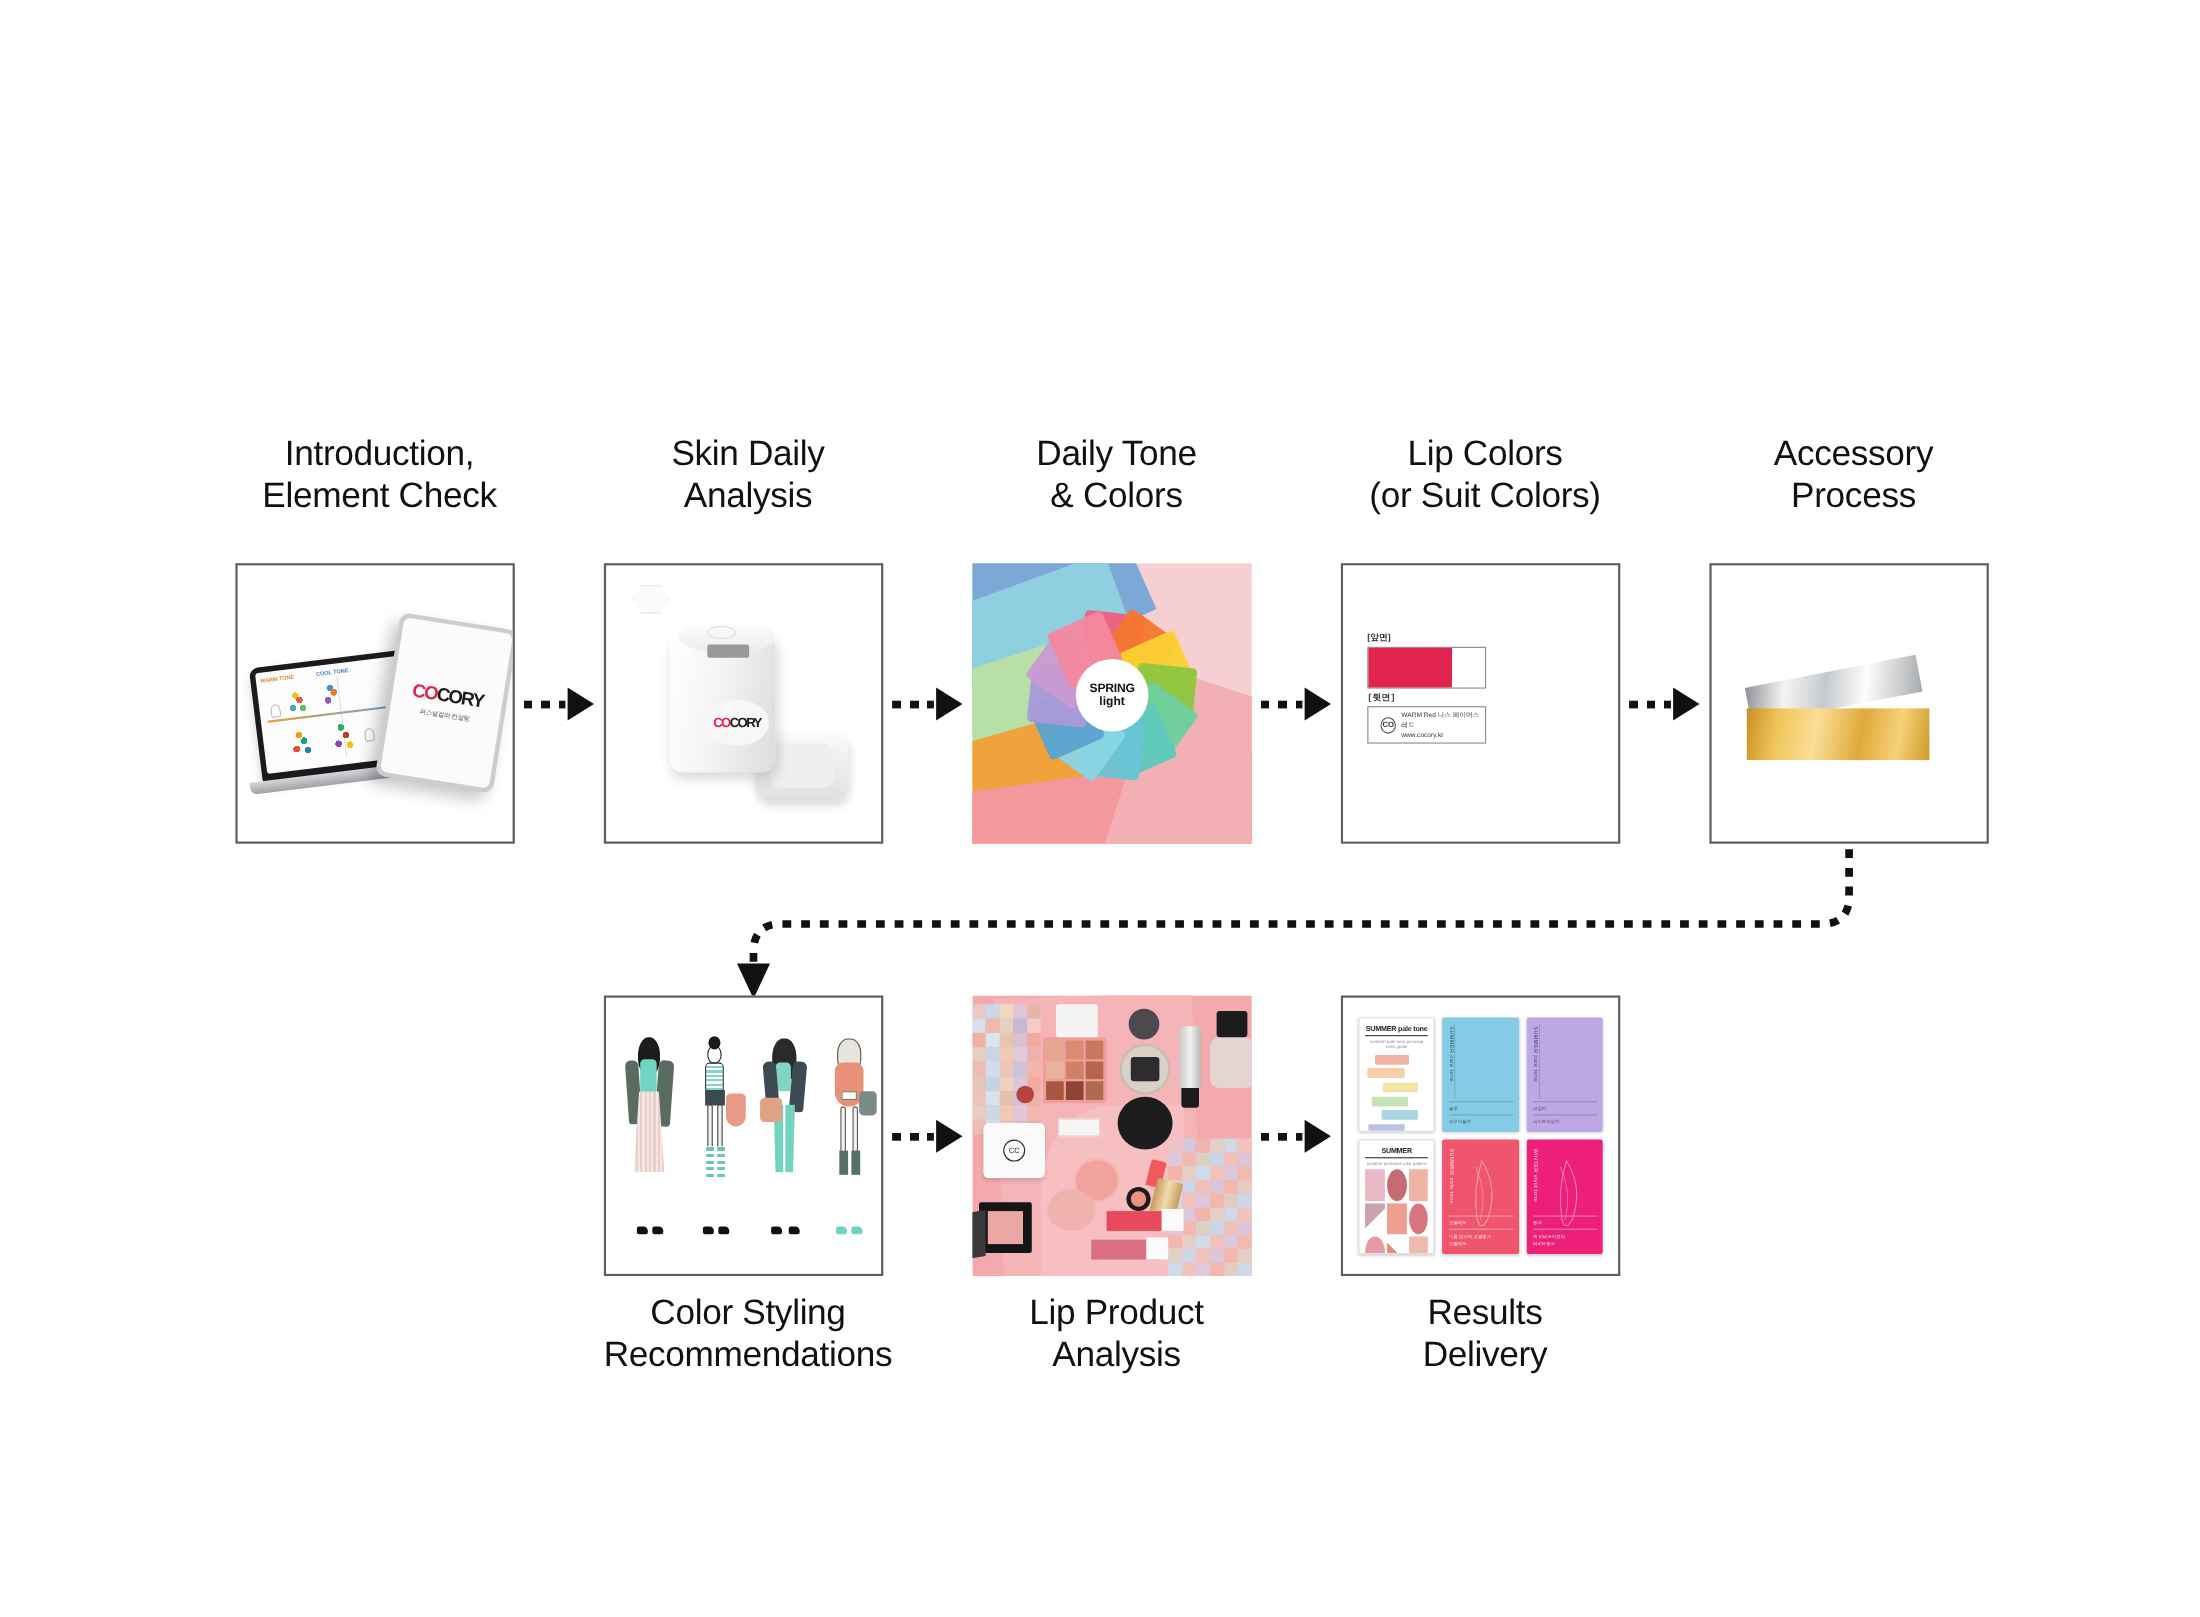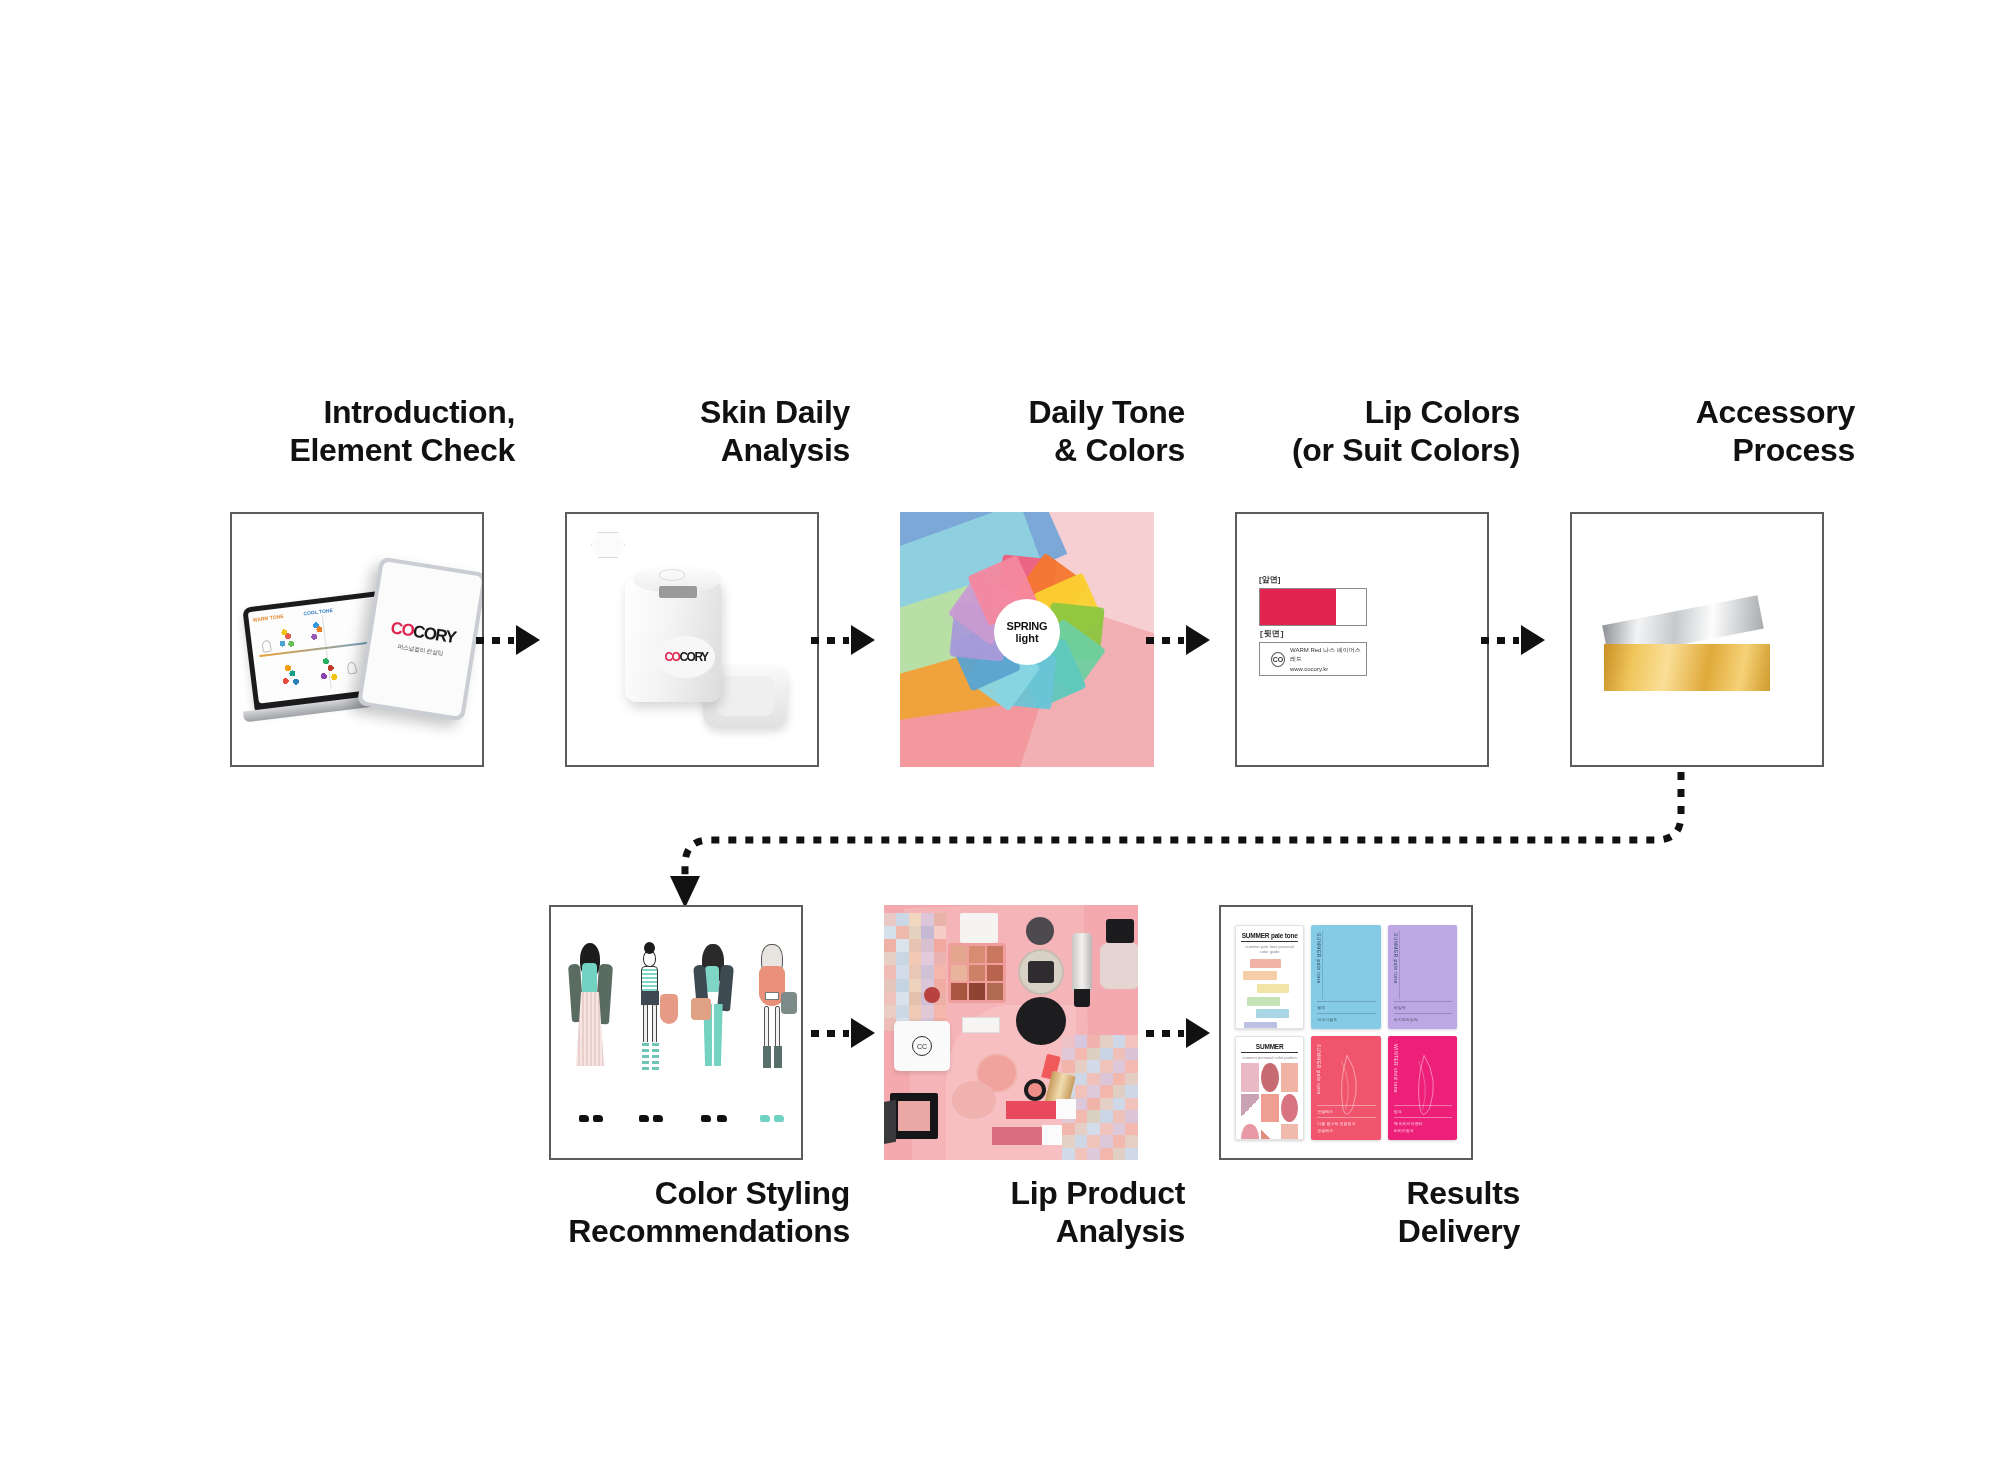--- a/index.html
+++ b/index.html
@@ -28,37 +28,37 @@
     display: flex; align-items: center; justify-content: center;
   }
   .banner-text {
     color: #ffffff; font-size: 46px; font-weight: 800; letter-spacing: -0.5px;
   }
 
   
   .step { position: absolute; }
   .step-label {
     position: absolute; width: 340px; left: -39px;
-    text-align: right;
-    font-size: 32px; font-weight: 700; color: #111111;
+    text-align: center;
+    font-size: 32px; font-weight: 400; color: #111111;
     line-height: 1.18; letter-spacing: -0.3px;
     white-space: pre-line;
   }
   .thumb {
     position: absolute;
     width: 254px; height: 255px;
     border: 2px solid #5c5c5c;
     background: #ffffff;
     overflow: hidden;
   }
   .thumb.noborder { border: none; }
 
   
   .row-top .step-label { top: -118px; }
-  .row-top .thumb { top: 0; left: 16px; }
+  .row-top .thumb { top: 0; left: 0; }
 
   
   .arrow {
     position: absolute; height: 24px;
     display: flex; align-items: center;
   }
   .arrow .dots {
     height: 7px; flex: 1;
     background-image: repeating-linear-gradient(to right,#111 0 8px, transparent 8px 16px);
   }

